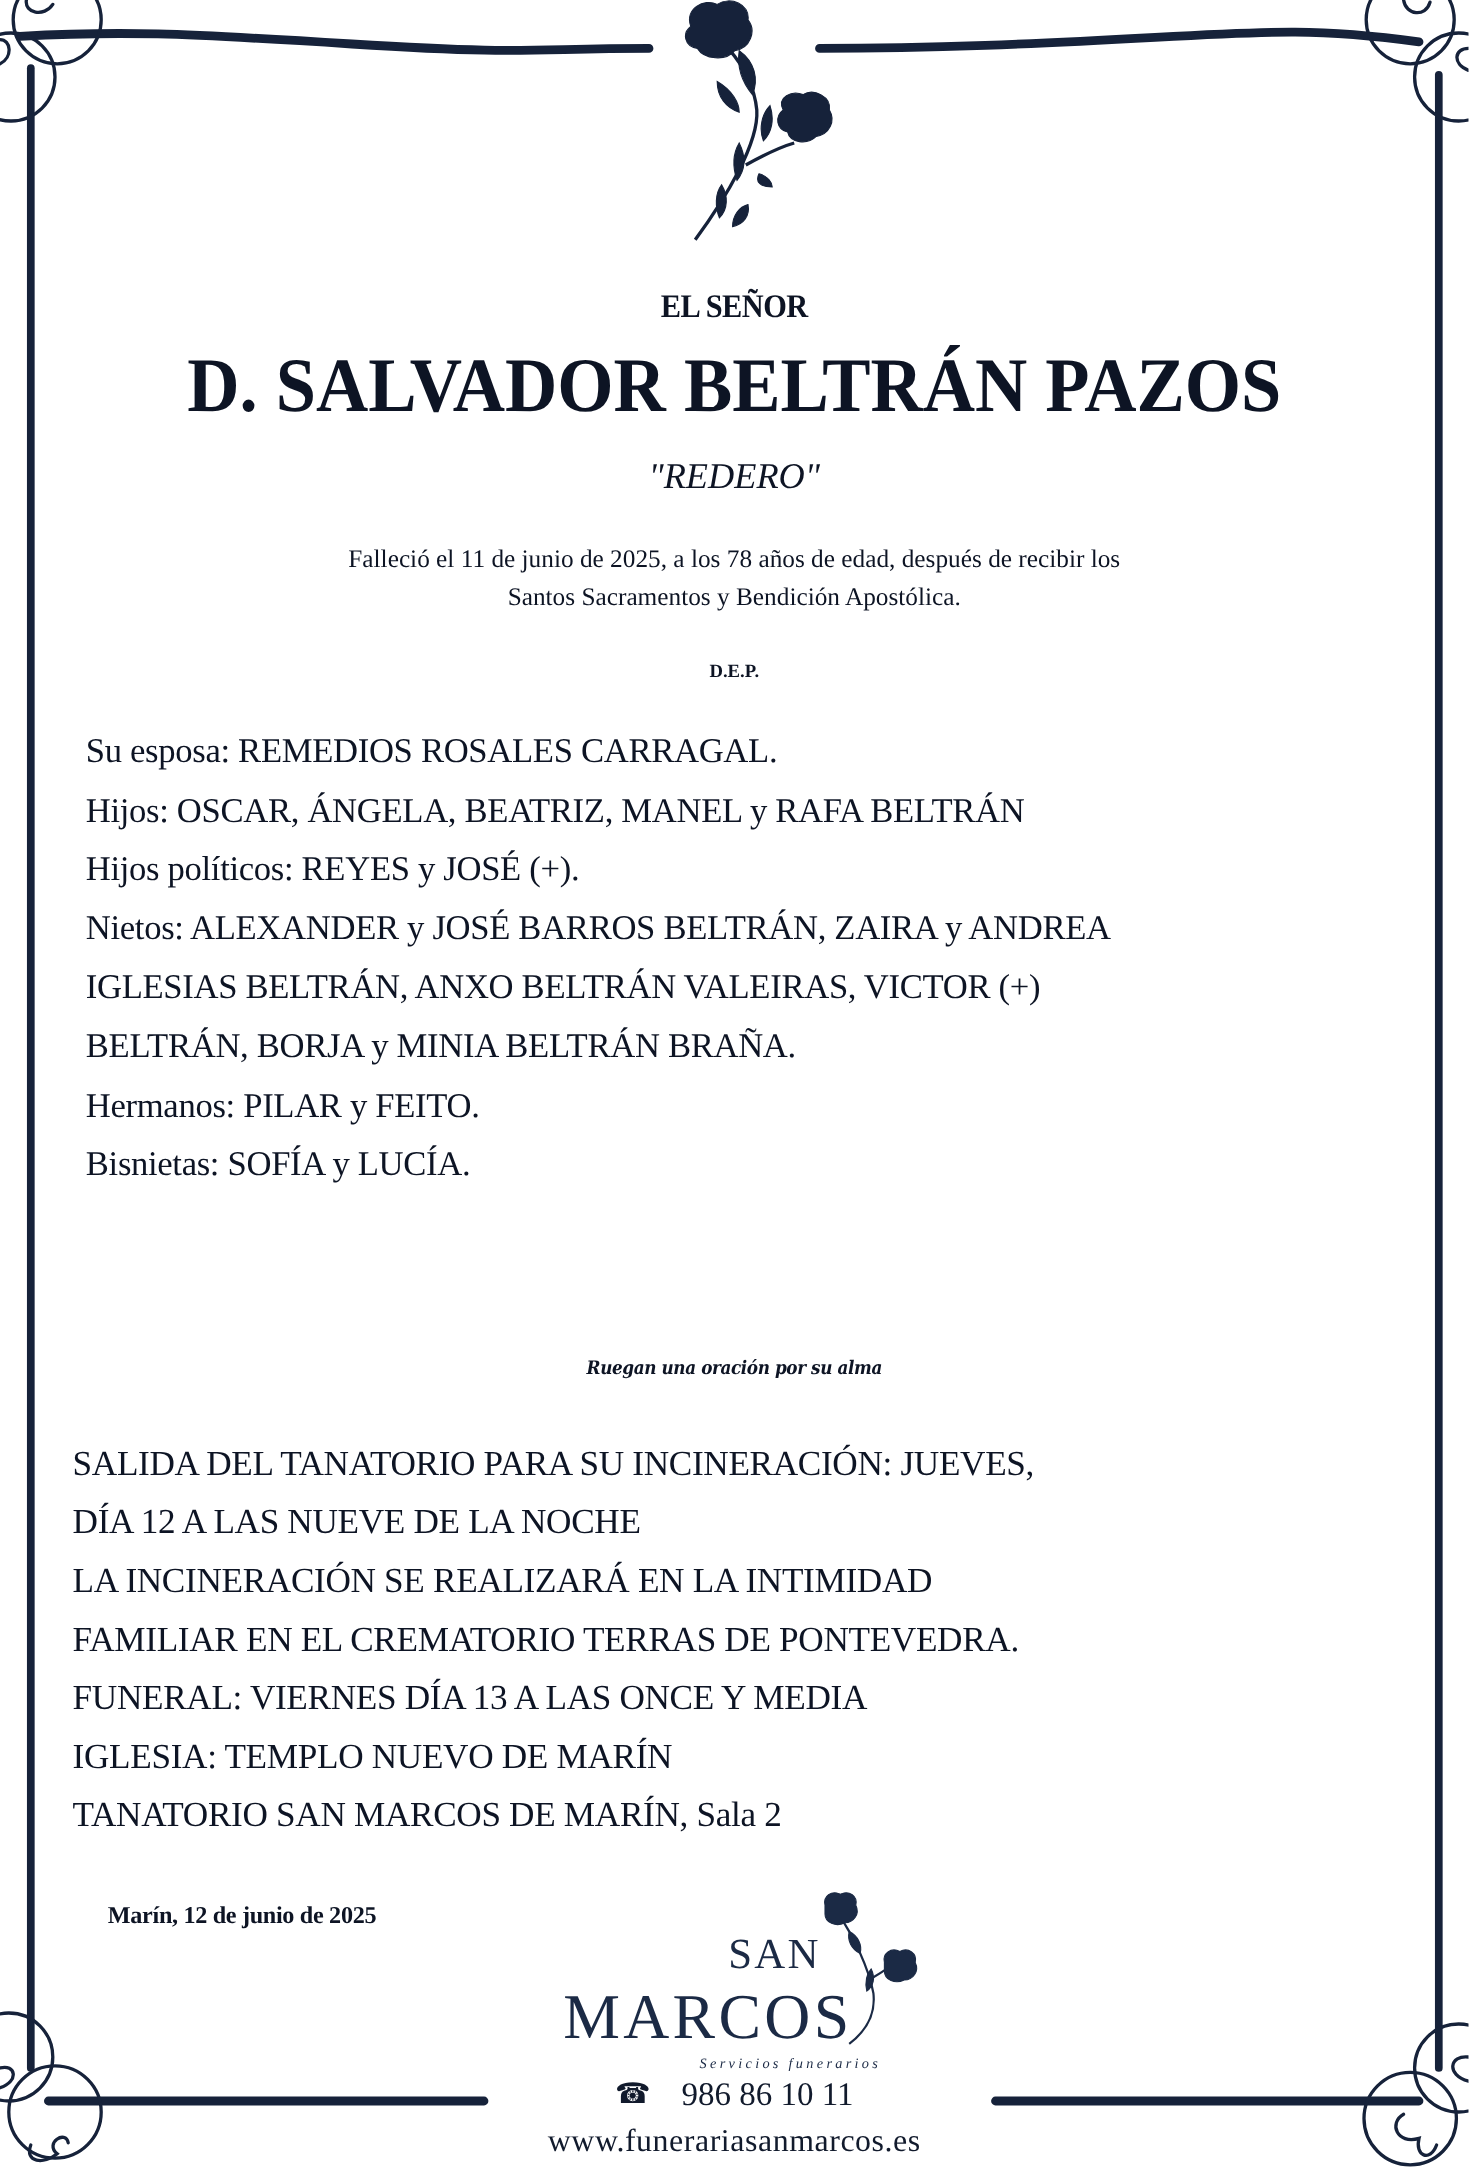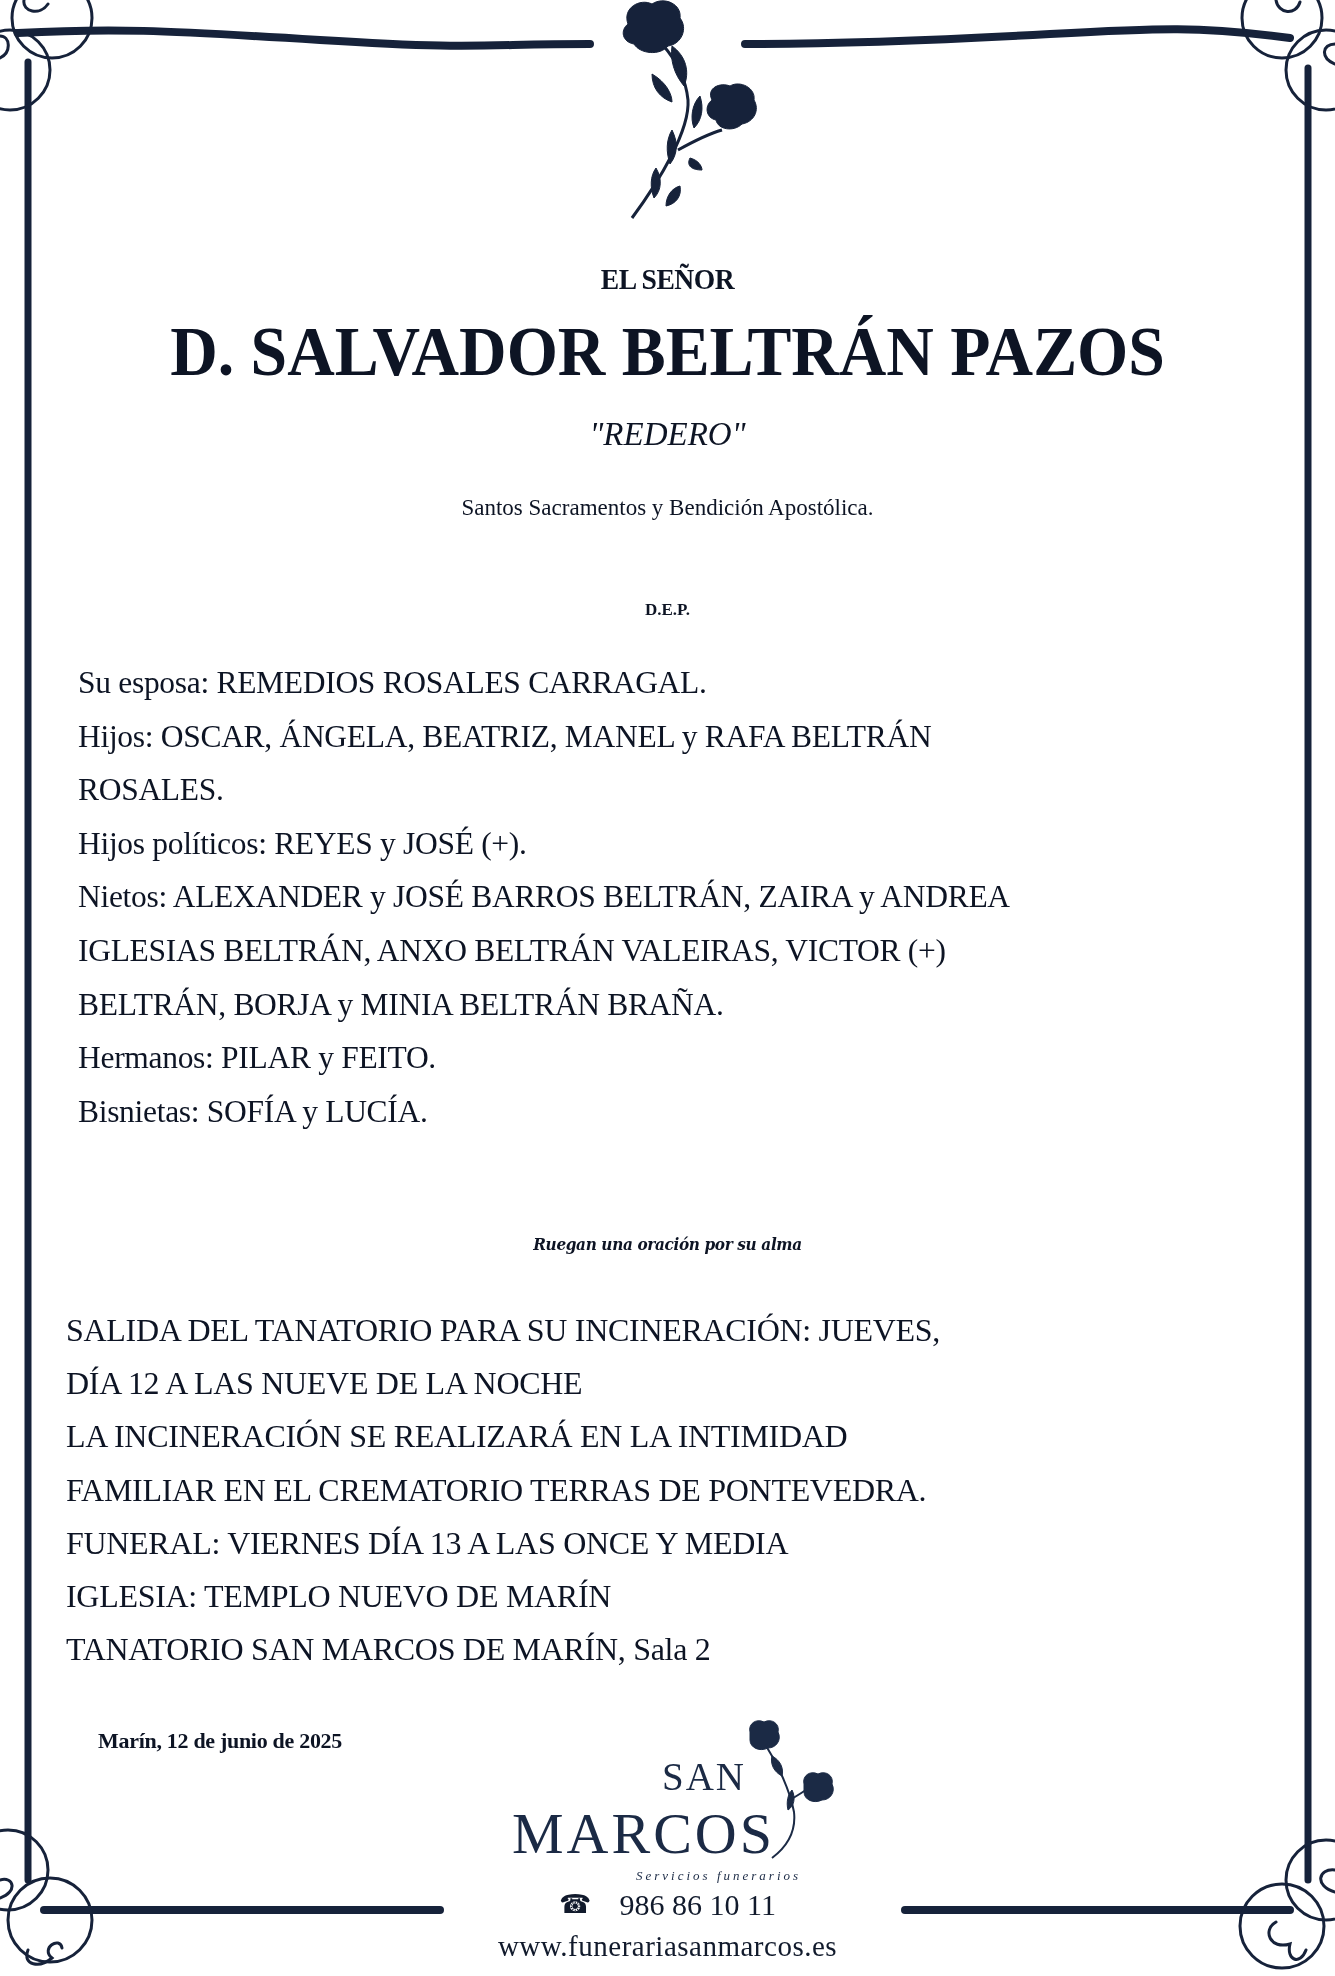--- a/index.html
+++ b/index.html
@@ -198,29 +198,29 @@
     <path d="M772 1756 C 780 1760, 784 1768, 782 1776 C 774 1772, 770 1764, 772 1756 Z" stroke-width="1"></path>
     <path d="M792 1790 C 796 1798, 794 1806, 788 1810 C 786 1802, 788 1794, 792 1790 Z" stroke-width="1"></path>
   </g>
 </svg>
 
 <div class="abs center-line el-senor">EL SEÑOR</div>
 <div class="abs center-line deceased-name">D. SALVADOR BELTRÁN PAZOS</div>
 <div class="abs center-line nickname">"REDERO"</div>
 
 <div class="abs center-line death-info">
+  <div>Falleció el 11 de junio de 2025, a los 78 años de edad, después de recibir los</div>
   <div>Santos Sacramentos y Bendición Apostólica.</div>
 </div>
 
 <div class="abs center-line dep">D.E.P.</div>
 
 <div class="abs family">
   <div class="row">Su esposa: REMEDIOS ROSALES CARRAGAL.</div>
   <div class="row">Hijos: OSCAR, ÁNGELA, BEATRIZ, MANEL y RAFA BELTRÁN</div>
-  <div class="row">ROSALES.</div>
   <div class="row">Hijos políticos: REYES y JOSÉ (+).</div>
   <div class="row">Nietos: ALEXANDER y JOSÉ BARROS BELTRÁN, ZAIRA y ANDREA</div>
   <div class="row">IGLESIAS BELTRÁN, ANXO BELTRÁN VALEIRAS, VICTOR (+)</div>
   <div class="row">BELTRÁN, BORJA y MINIA BELTRÁN BRAÑA.</div>
   <div class="row">Hermanos: PILAR y FEITO.</div>
   <div class="row">Bisnietas: SOFÍA y LUCÍA.</div>
 </div>
 
 <div class="abs center-line prayer">Ruegan una oración por su alma</div>
 

